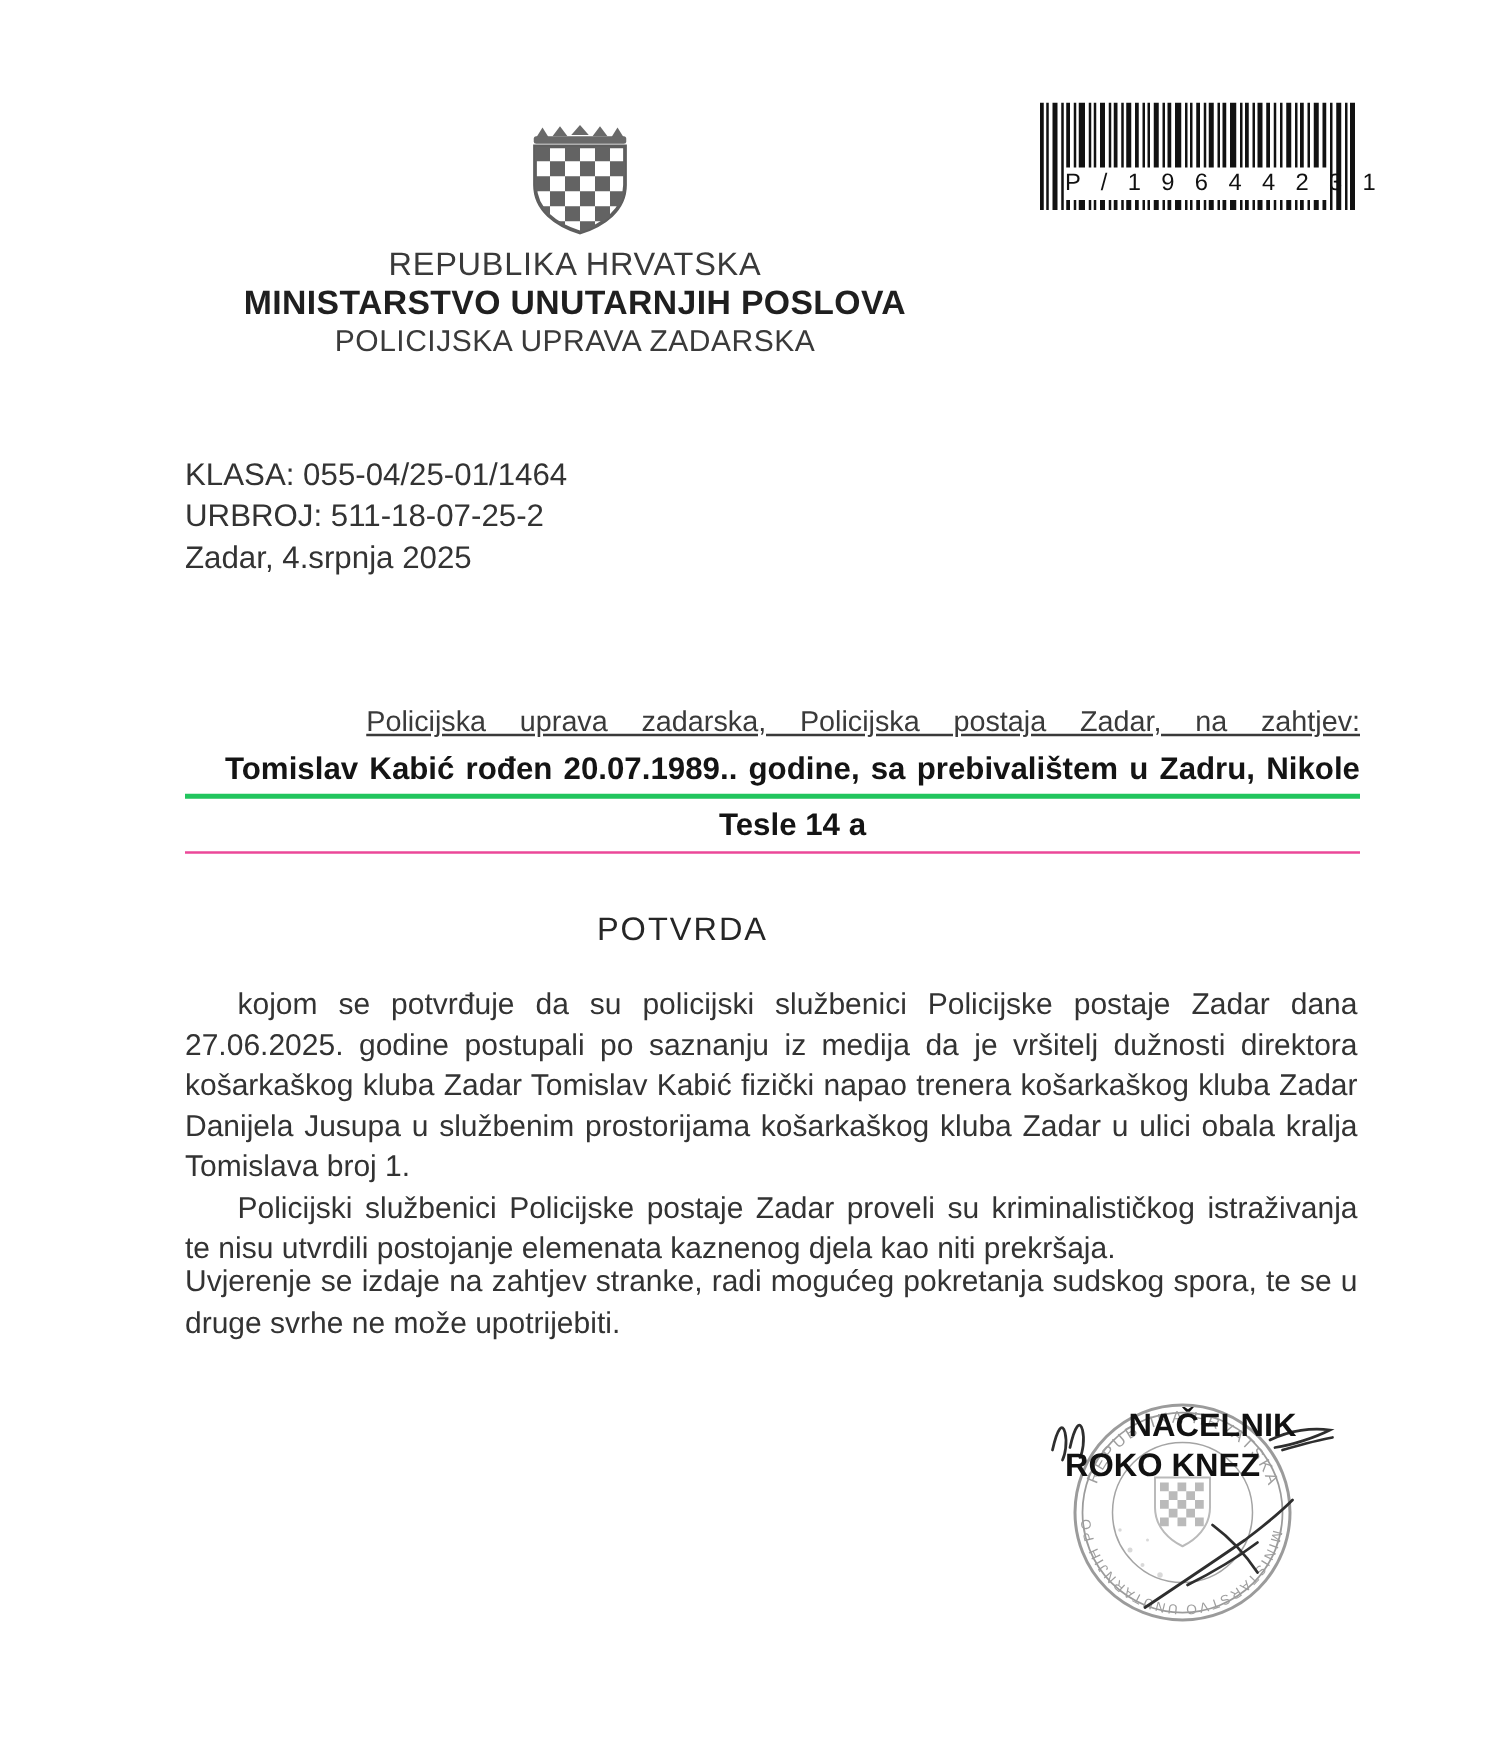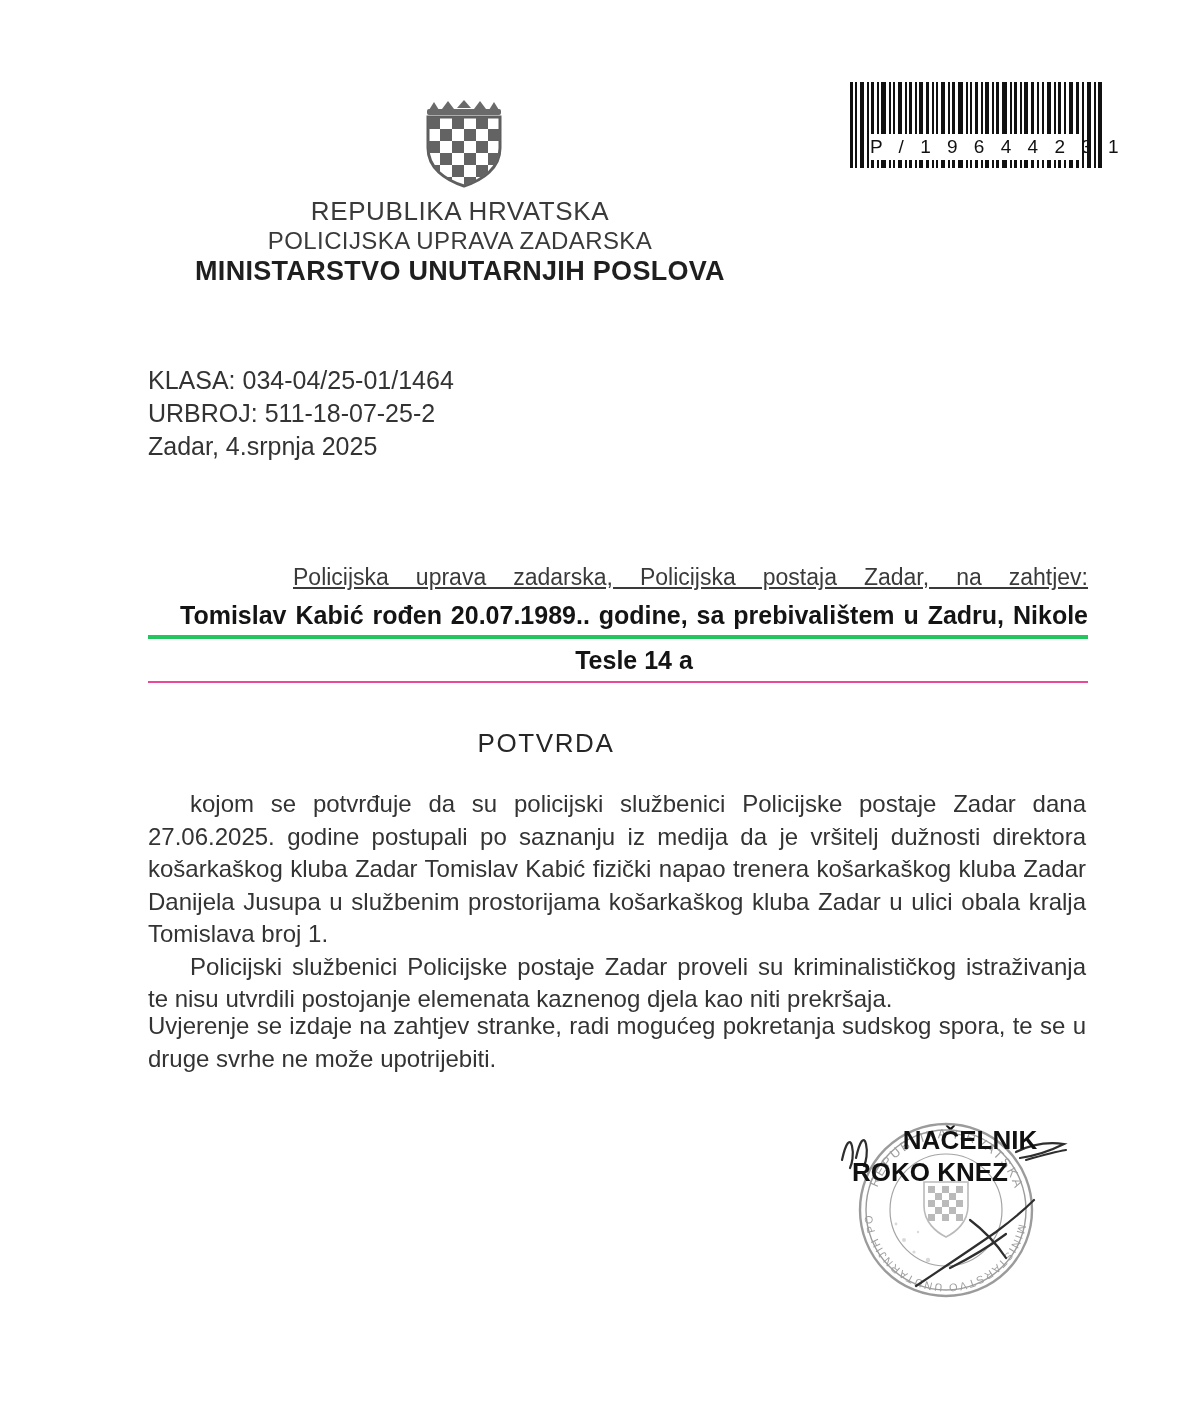--- a/index.html
+++ b/index.html
@@ -21,21 +21,21 @@
     position: absolute;
     inset: 0;
     width: 1200px;
     height: 1404px;
     overflow: hidden;
   }
 
   
   .barcode-block {
     position: absolute;
-    left: 848px;
+    left: 830px;
     top: 82px;
     width: 256px;
     height: 86px;
   }
   .barcode-bars {
     position: absolute;
     left: 0;
     top: 0;
     width: 256px;
     height: 86px;
@@ -336,26 +336,26 @@
           <rect x="31" y="69" width="12" height="12"></rect>
         <rect x="55" y="69" width="12" height="12"></rect>
         <rect x="19" y="81" width="12" height="11"></rect>
           <rect x="43" y="81" width="12" height="11"></rect>
       </g>
     </g>
   </svg>
 
   <div class="header-titles">
     <span class="hdr-line hdr-1">REPUBLIKA HRVATSKA</span>
+    <span class="hdr-line hdr-2">MINISTARSTVO UNUTARNJIH POSLOVA</span>
     <span class="hdr-line hdr-3">POLICIJSKA UPRAVA ZADARSKA</span>
-    <span class="hdr-line hdr-2">MINISTARSTVO UNUTARNJIH POSLOVA</span>
   </div>
 
   <div class="ref-block">
-    <span class="ref-line">KLASA: 034-04/25-01/1464</span>
+    <span class="ref-line">KLASA: 055-04/25-01/1464</span>
     <span class="ref-line">URBROJ:  511-18-07-25-2</span>
     <span class="ref-line">Zadar, 4.srpnja 2025</span>
   </div>
 
   <div class="request-block">
     <p class="request-intro">Policijska uprava zadarska,   Policijska postaja Zadar, na zahtjev:</p>
     <p class="applicant">Tomislav Kabić rođen 20.07.1989.. godine, sa prebivalištem u Zadru,  Nikole</p>
     <p class="applicant-2">Tesle 14 a</p>
   </div>
 

